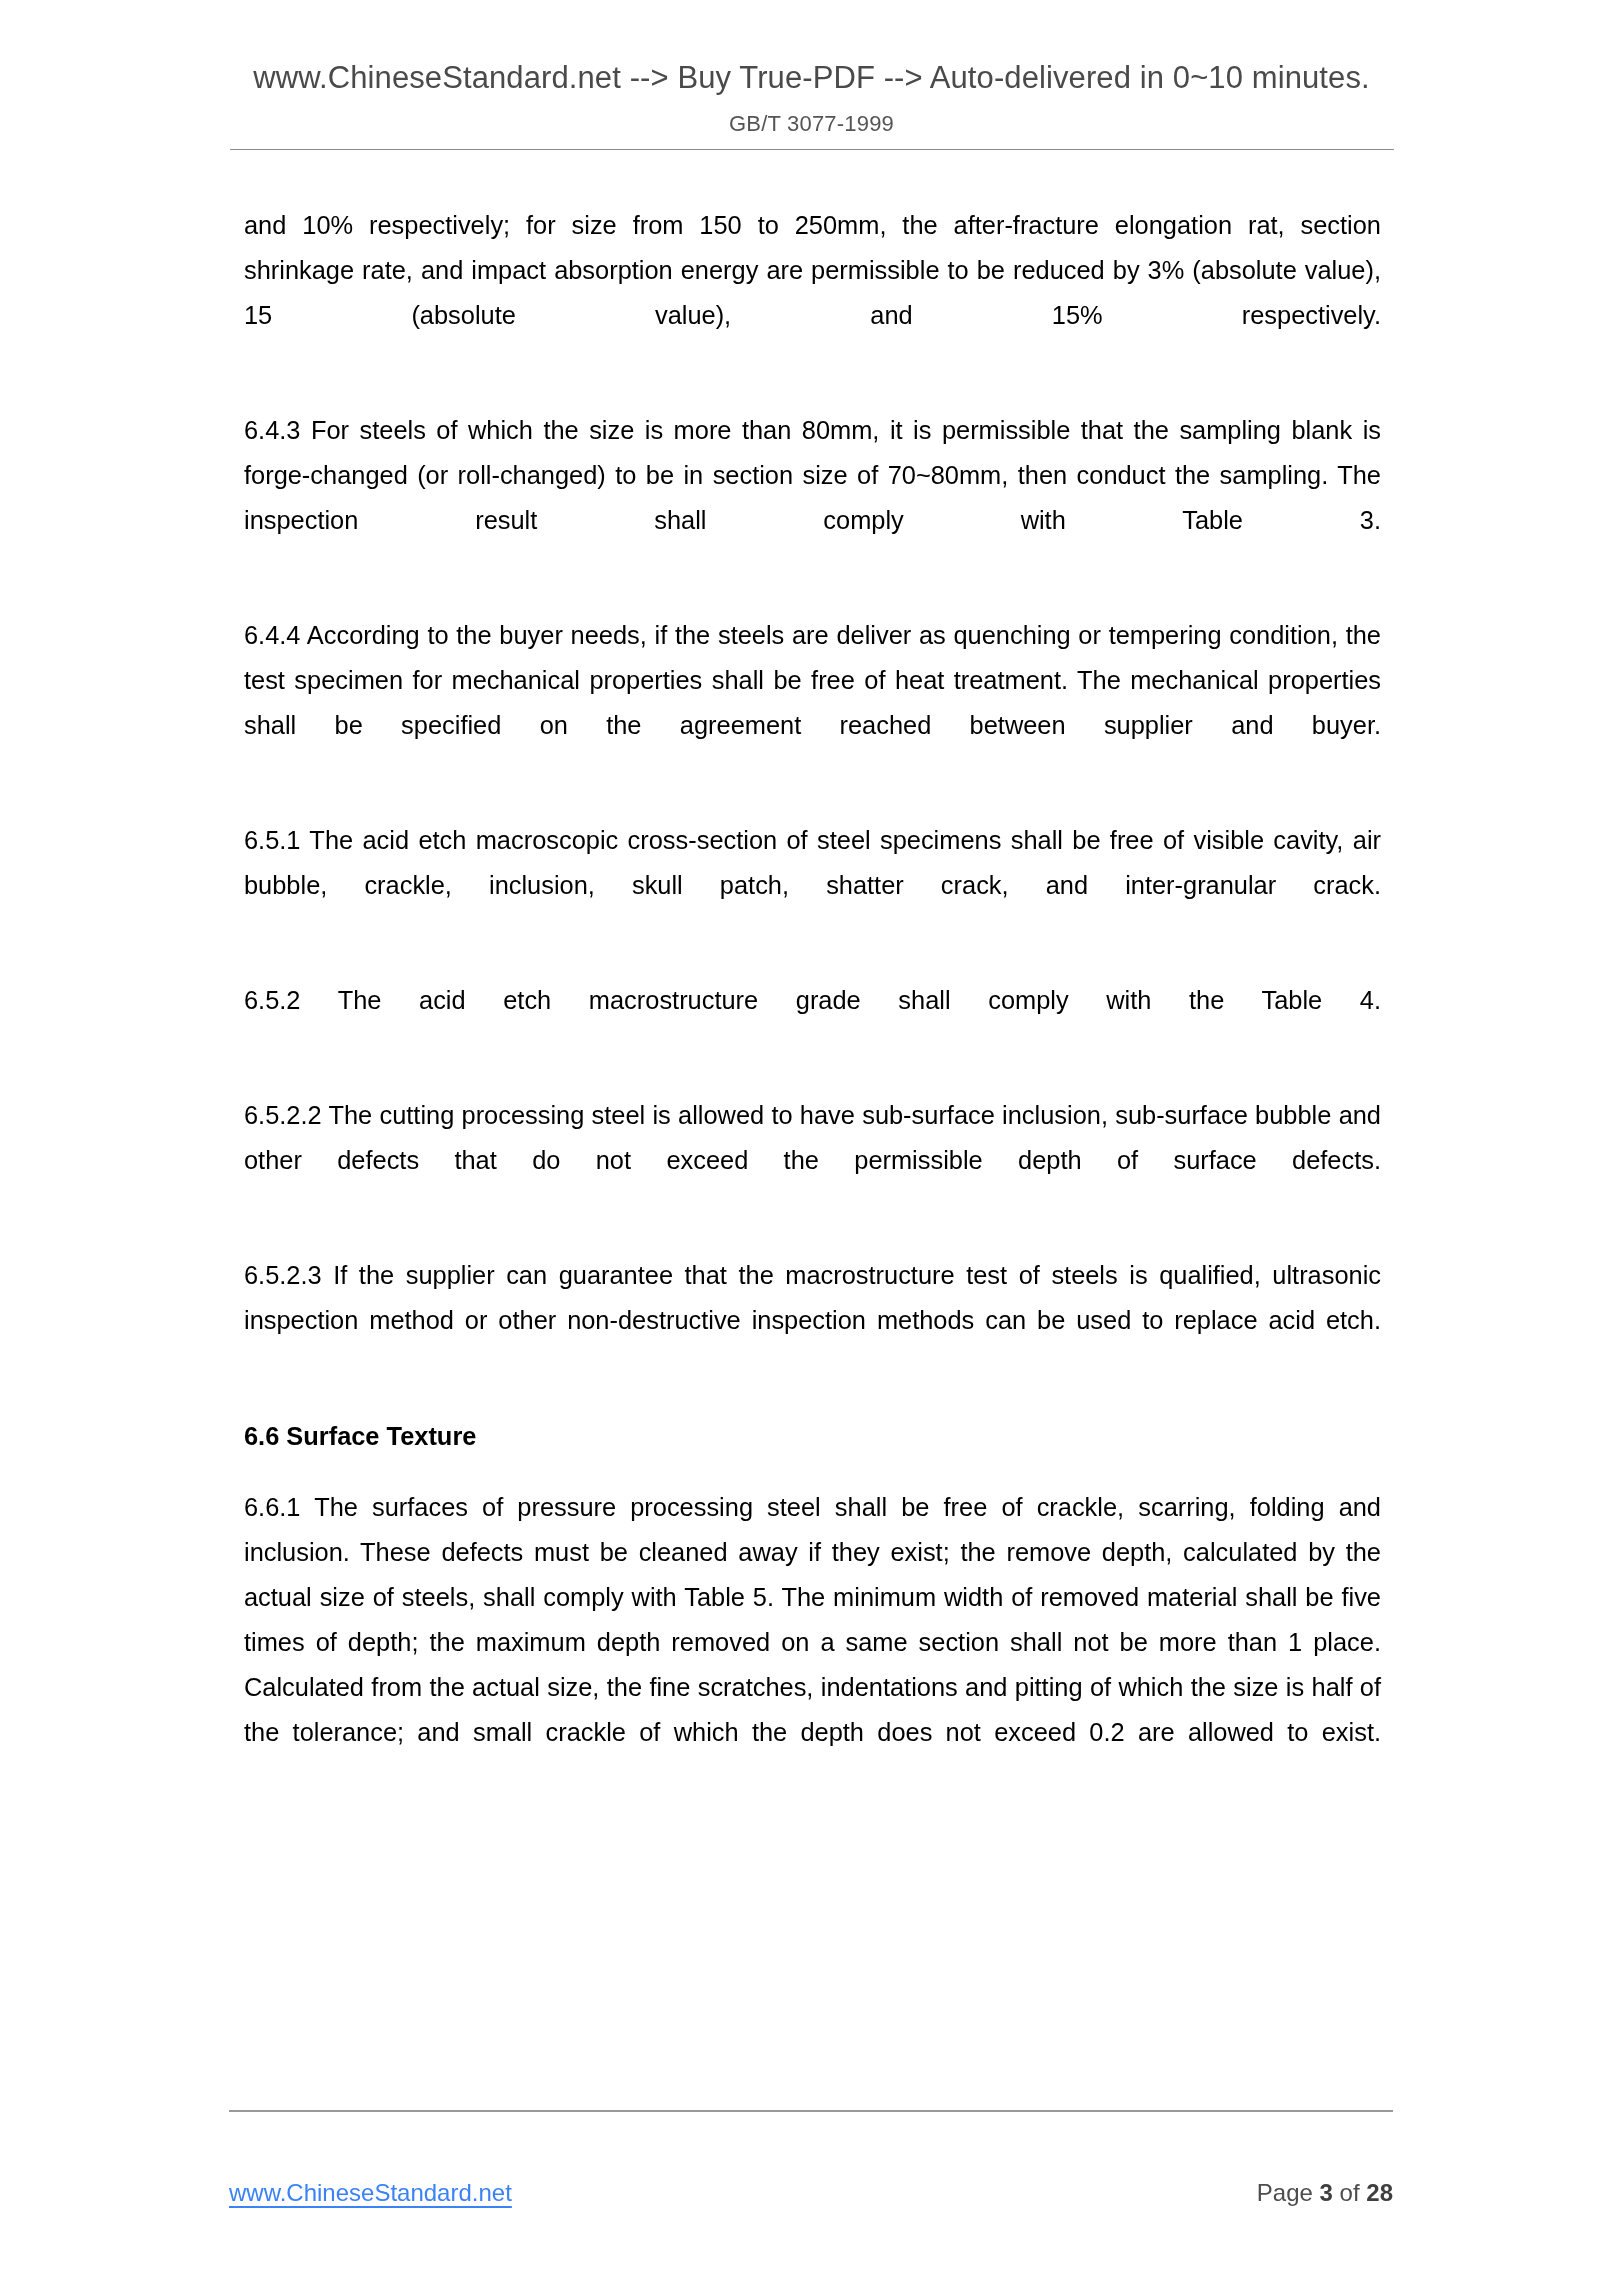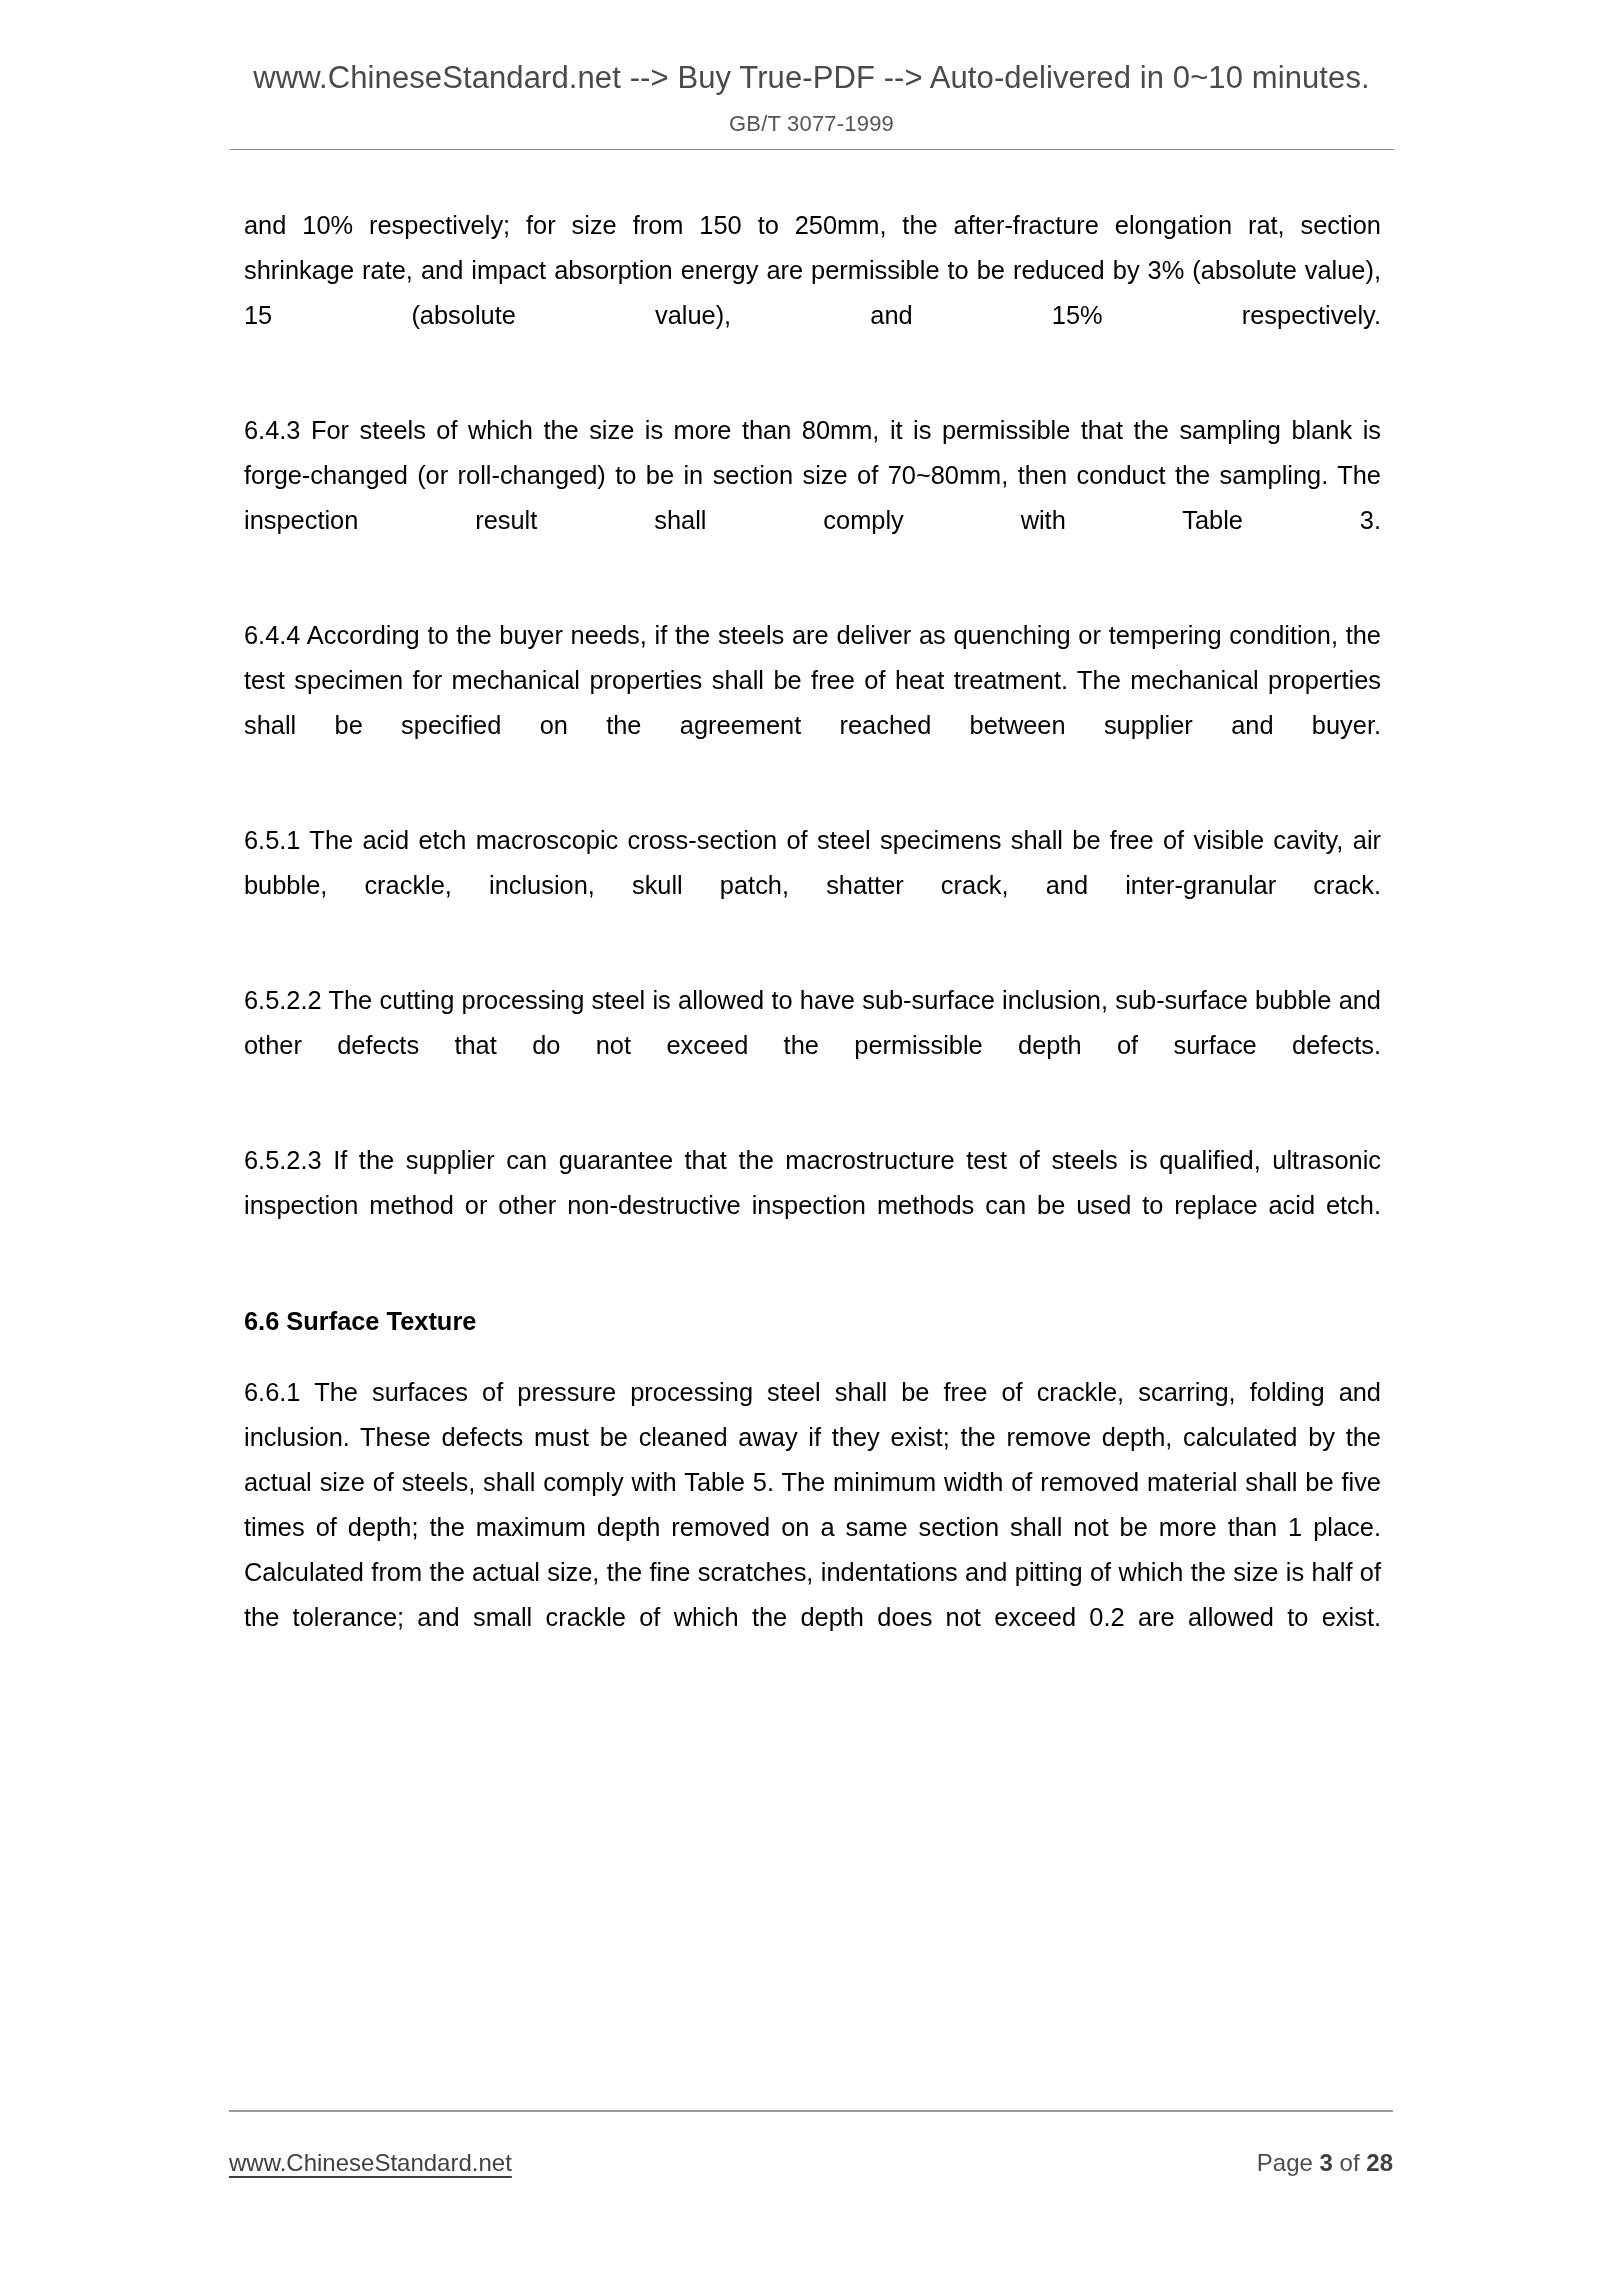--- a/index.html
+++ b/index.html
@@ -111,24 +111,25 @@
 
   .footer-row {
     display: flex;
     justify-content: space-between;
     align-items: baseline;
     padding-top: 37px;
   }
 
   .footer-link {
     font-size: 24px;
-    color: #404040;
+    color: #3b82f6;
     text-decoration: underline;
     text-underline-offset: 5px;
     cursor: pointer;
+    margin-top: 30px;
   }
 
   .footer-page {
     font-size: 24px;
     color: #4d4d4d;
     white-space: nowrap;
   }
 
   .footer-page .pnum { font-weight: bold; color: #3f3f3f; }
 </style>
@@ -147,20 +148,21 @@
 
     <p class="para">and 10% respectively; for size from 150 to 250mm, the after-fracture elongation rat, section shrinkage rate, and impact absorption energy are permissible to be reduced by 3% (absolute value), 15 (absolute value), and 15% respectively.</p>
 
     <p class="para"><span class="num">6.4.3</span><span> For steels of which the size is more than 80mm, it is permissible that the sampling blank is forge-changed (or roll-changed) to be in section size of 70~80mm, then conduct the sampling. The inspection result shall comply with Table 3.</span></p>
 
     <p class="para"><span class="num">6.4.4</span><span> According to the buyer needs, if the steels are deliver as quenching or tempering condition, the test specimen for mechanical properties shall be free of heat treatment. The mechanical properties shall be specified on the agreement reached between supplier and buyer.</span></p>
 
 
     <p class="para"><span class="num">6.5.1</span><span> The acid etch macroscopic cross-section of steel specimens shall be free of visible cavity, air bubble, crackle, inclusion, skull patch, shatter crack, and inter-granular crack.</span></p>
 
+    <p class="para"><span class="num">6.5.2</span><span> The acid etch macrostructure grade shall comply with the Table 4.</span></p>
 
 
     <p class="para">6.5.2.2 The cutting processing steel is allowed to have sub-surface inclusion, sub-surface bubble and other defects that do not exceed the permissible depth of surface defects.</p>
 
     <p class="para">6.5.2.3 If the supplier can guarantee that the macrostructure test of steels is qualified, ultrasonic inspection method or other non-destructive inspection methods can be used to replace acid etch.</p>
 
     <h3 class="heading">6.6 Surface Texture</h3>
 
     <p class="para"><span class="num">6.6.1</span><span> The surfaces of pressure processing steel shall be free of crackle, scarring, folding and inclusion. These defects must be cleaned away if they exist; the remove depth, calculated by the actual size of steels, shall comply with Table 5. The minimum width of removed material shall be five times of depth; the maximum depth removed on a same section shall not be more than 1 place. Calculated from the actual size, the fine scratches, indentations and pitting of which the size is half of the tolerance; and small crackle of which the depth does not exceed 0.2 are allowed to exist.</span></p>
 

